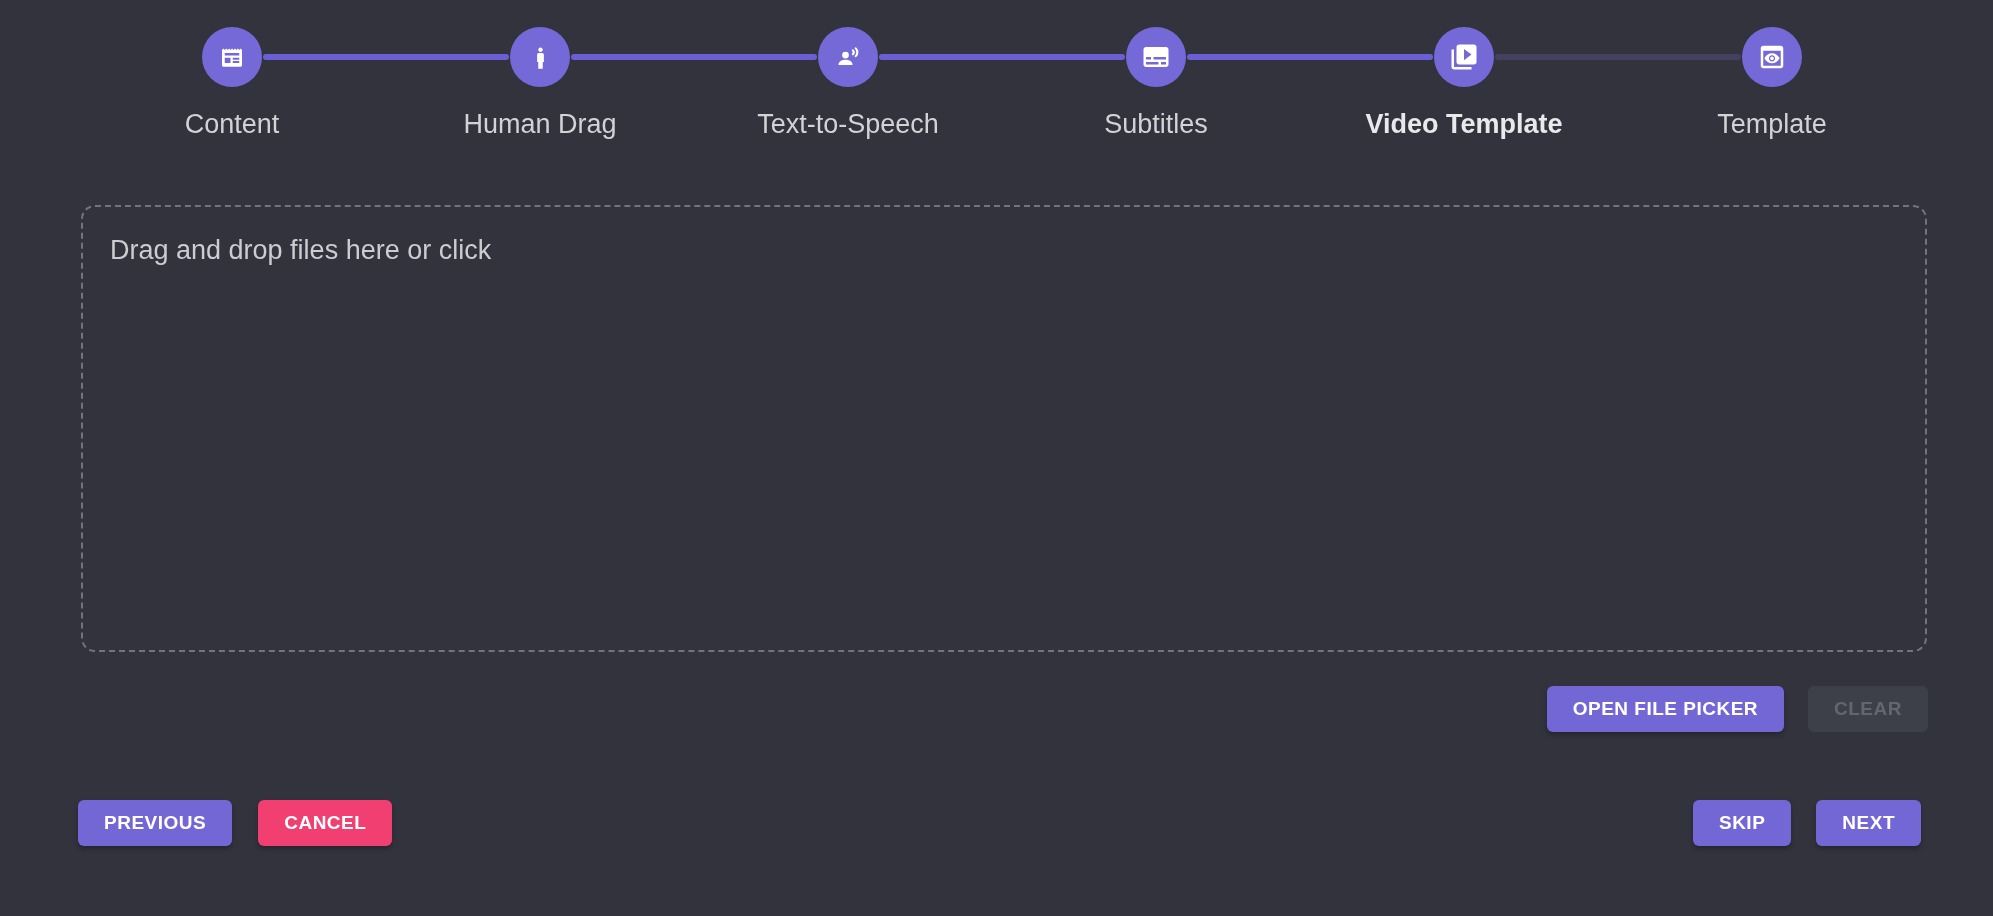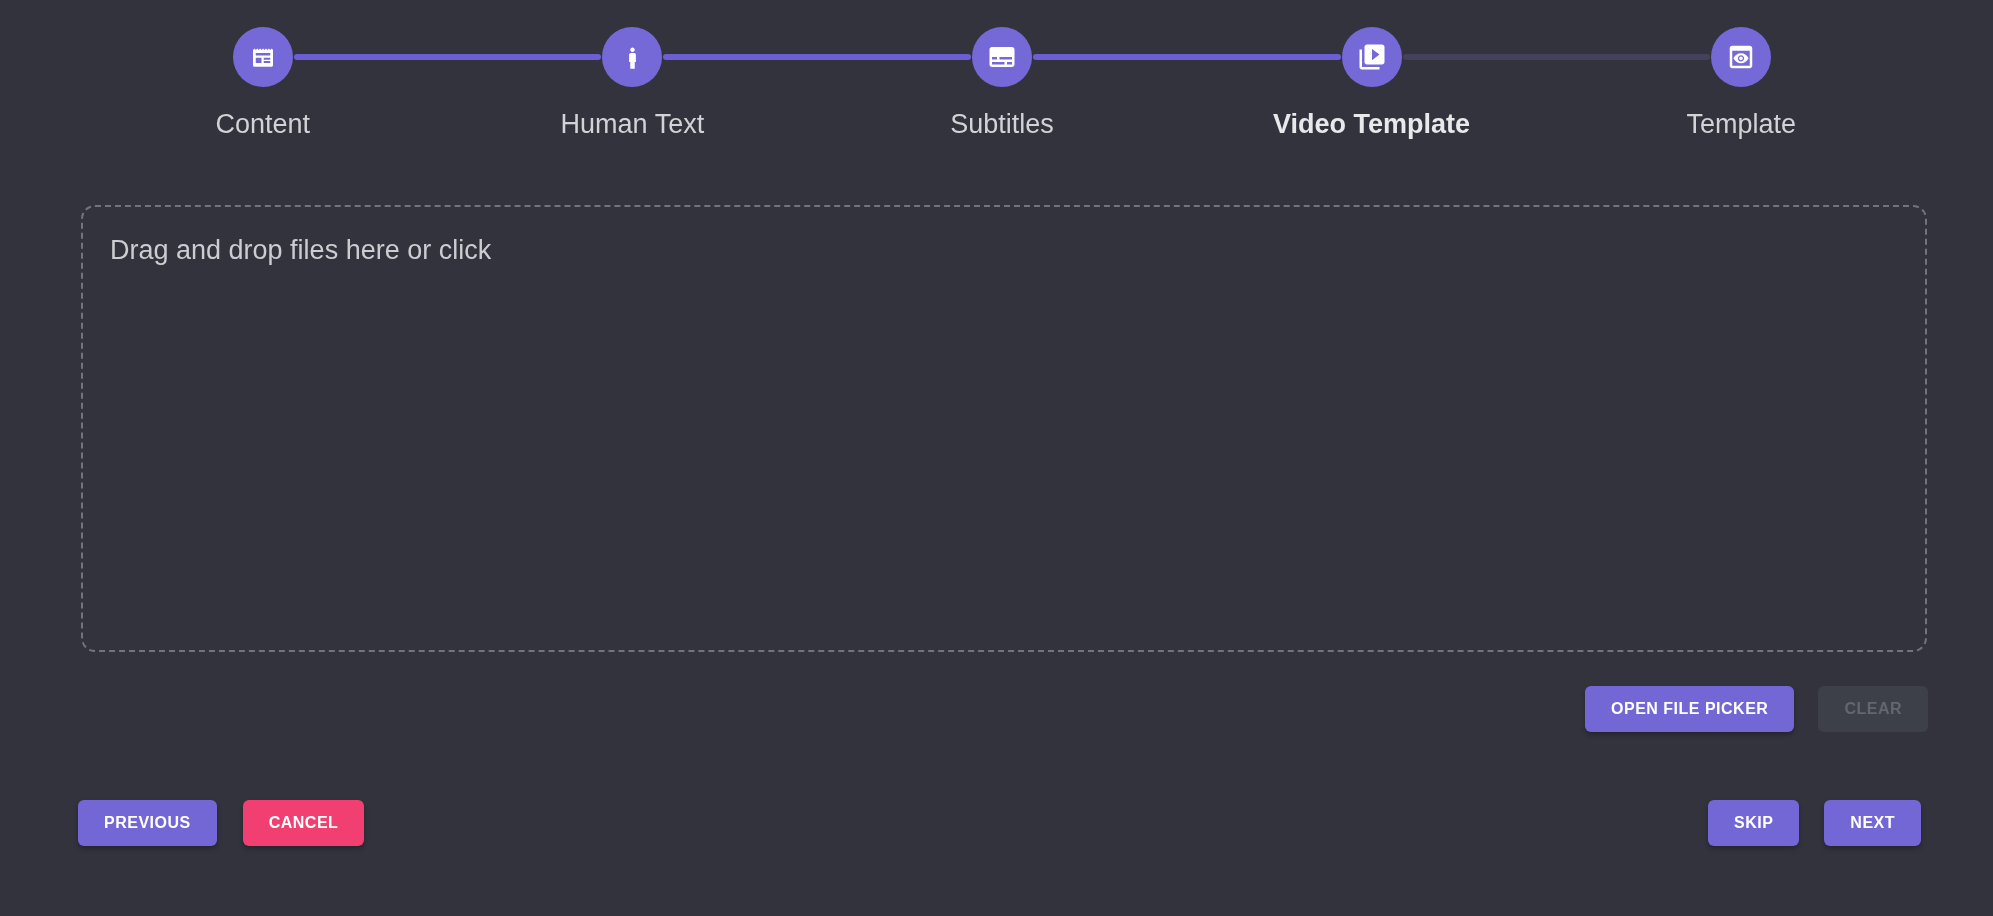--- a/index.html
+++ b/index.html
@@ -20,21 +20,21 @@
   .step.active .step-label{font-weight:bold;color:#e9e9ec;}
   
   .dropzone{
     position:absolute;left:81px;top:205px;width:1846px;height:447px;box-sizing:border-box;
     border:2px dashed #71747c;border-radius:14px;padding:28px 27px;cursor:pointer;
   }
   .dropzone-label{font-size:27px;color:#cbcdd1;}
   
   .btn{
     height:46px;border:none;border-radius:6px;padding:0 26px;
-    font-family:"Liberation Sans",sans-serif;font-weight:bold;font-size:16px;letter-spacing:.5px;
+    font-family:"Liberation Sans",sans-serif;font-weight:bold;font-size:19px;letter-spacing:.5px;
     color:#fff;cursor:pointer;box-shadow:0 3px 5px rgba(0,0,0,.28);text-transform:uppercase;white-space:nowrap;
   }
   .btn.purple{background:var(--accent-purple,#7367d6);}
   .btn.pink{background:var(--cancel-pink,#f13f72);}
   .btn.disabled{background:var(--disabled-bg,#3e4049);color:#63666f;box-shadow:none;cursor:default;}
   .picker-row{position:absolute;top:686px;right:65px;display:flex;gap:24px;}
   .bottom-left{position:absolute;top:800px;left:78px;display:flex;gap:26px;}
   .bottom-right{position:absolute;top:800px;right:72px;display:flex;gap:25px;justify-content:space-between;}
 </style>
 </head>
@@ -55,23 +55,35 @@
     <div class="step-label">Content</div>
   </div>
 
   <div class="step">
     <div class="connector"></div>
     <div class="step-circle">
       <svg width="27" height="27" viewBox="0 0 24 24" fill="#ffffff">
         <path d="M10 22v-6H9V9.5C9 8.67 9.67 8 10.5 8h3c.83 0 1.5.67 1.5 1.5V16h-1v6h-4zM12 7c-1.1 0-2-.9-2-2s.9-2 2-2 2 .9 2 2-.9 2-2 2z"></path>
       </svg>
     </div>
-    <div class="step-label">Human Text</div>
+    <div class="step-label">Human Drag</div>
   </div>
 
+  <div class="step">
+    <div class="connector"></div>
+    <div class="step-circle">
+      <svg width="30" height="30" viewBox="0 0 24 24">
+        <circle cx="10" cy="10.4" r="2.7" fill="#ffffff"></circle>
+        <path d="M4.4 18c0-2.4 2.6-3.9 5.6-3.9s5.6 1.5 5.6 3.9v.4H4.4z" fill="#ffffff"></path>
+        <path d="M15.9 6.7a2.2 2.2 0 0 1 0 3.1" fill="none" stroke="#ffffff" stroke-width="1.7" stroke-linecap="round"></path>
+        <path d="M18.2 5.1a4.4 4.4 0 0 1 0 6.2" fill="none" stroke="#ffffff" stroke-width="1.7" stroke-linecap="round"></path>
+      </svg>
+    </div>
+    <div class="step-label">Text-to-Speech</div>
+  </div>
 
   <div class="step">
     <div class="connector"></div>
     <div class="step-circle">
       <svg width="30" height="30" viewBox="0 0 24 24" fill="#ffffff">
         <path fill-rule="evenodd" d="M20 4H4c-1.1 0-2 .9-2 2v12c0 1.1.9 2 2 2h16c1.1 0 2-.9 2-2V6c0-1.1-.9-2-2-2zM4 12h4v2H4v-2zm10 6H4v-2h10v2zm6 0h-4v-2h4v2zm0-4H10v-2h10v2z"></path>
       </svg>
     </div>
     <div class="step-label">Subtitles</div>
   </div>

